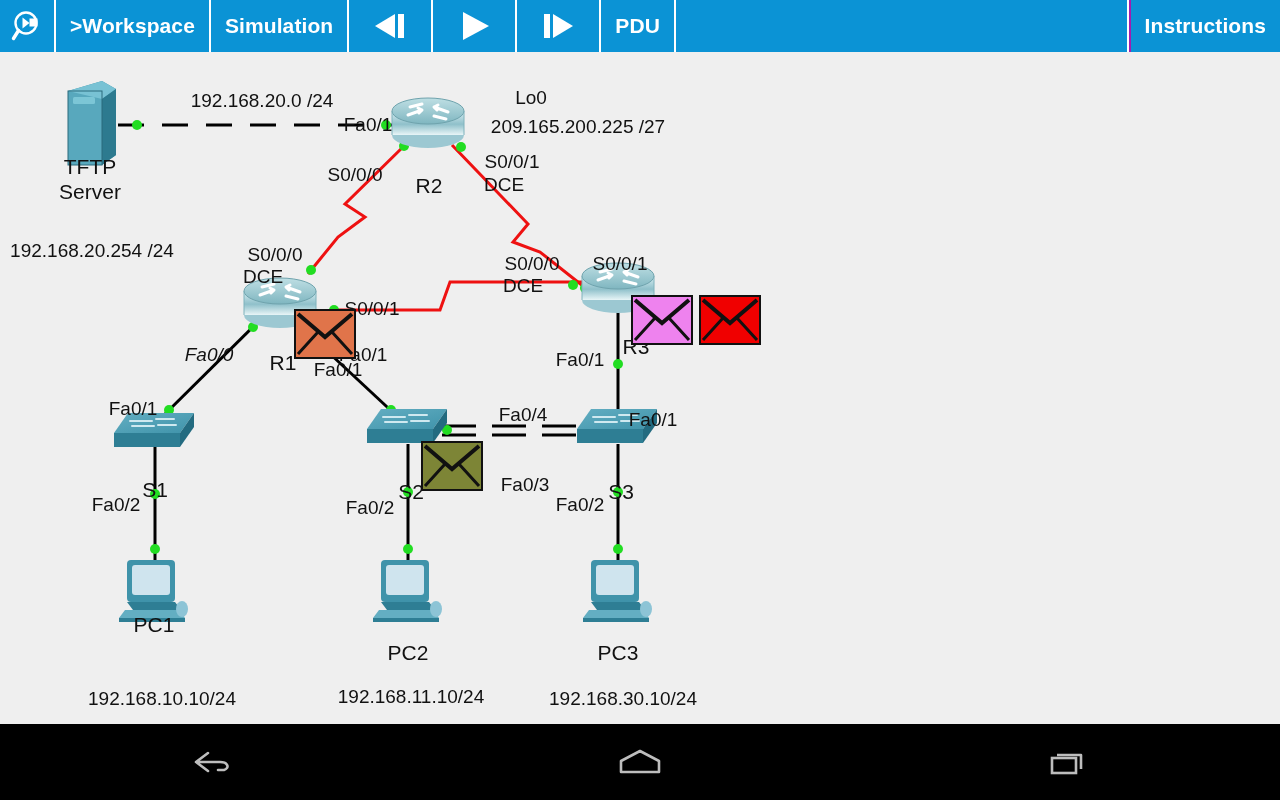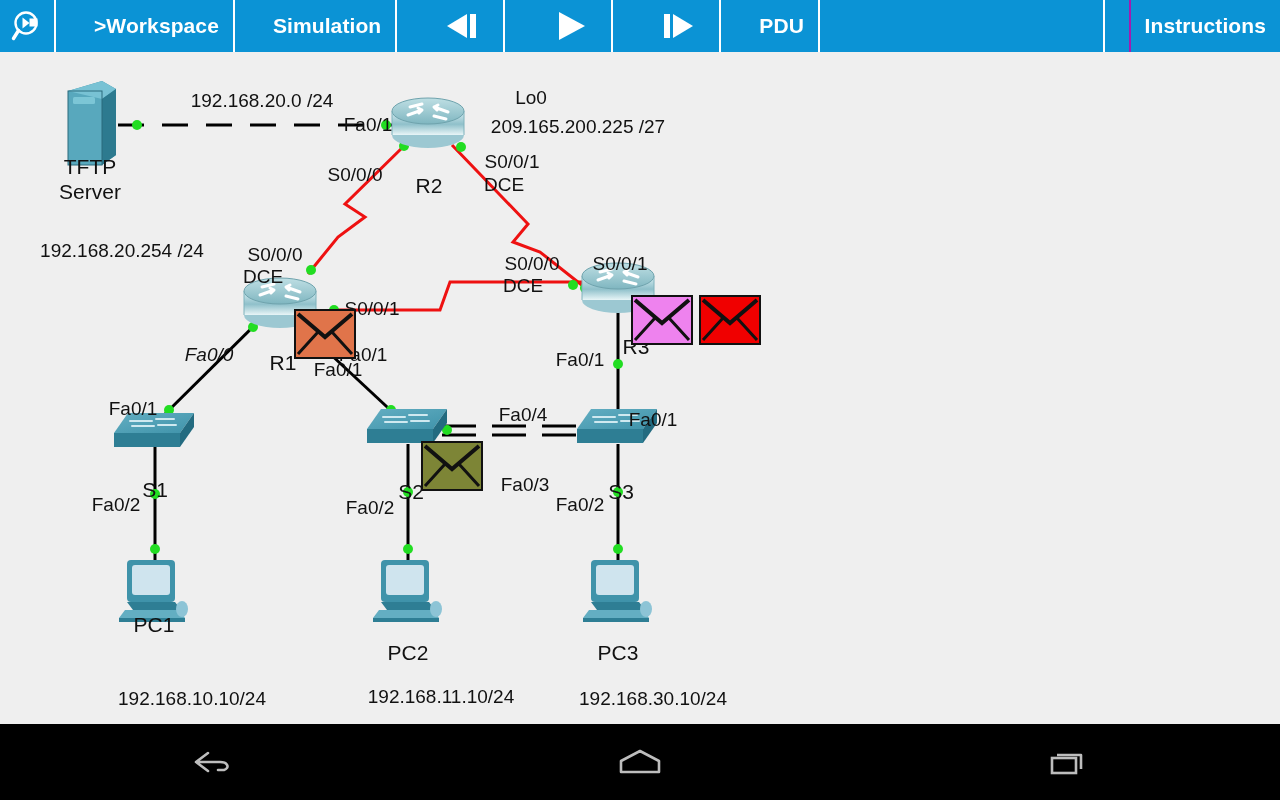--- a/index.html
+++ b/index.html
@@ -26,21 +26,20 @@
   
   #toolbar {
     position: absolute;
     left: 0; top: 0;
     width: 1280px;
     height: 52px;
     background: #0b93d5;
     display: flex;
     align-items: stretch;
     box-sizing: border-box;
-    gap: 24px;
   }
   .tb-btn {
     background: #0b93d5;
     border: none;
     border-right: 2px solid #ffffff;
     color: #ffffff;
     font-family: "Liberation Sans", sans-serif;
     font-size: 21px;
     font-weight: bold;
     padding: 0 14px;
@@ -79,21 +78,21 @@
   .lbl {
     position: absolute;
     font-family: "Liberation Sans", sans-serif;
     font-size: 19px;
     color: #111111;
     white-space: nowrap;
     transform: translate(-50%, -50%);
     line-height: 1.18;
     text-align: center;
   }
-  .lbl.ip { font-size: 19px; margin-left: 30px; }
+  .lbl.ip { font-size: 19px; }
   .lbl.big { font-size: 21px; }
 
   
   .env {
     position: absolute;
     transform: translate(-50%, -50%);
     border: 2px solid #111;
     box-sizing: border-box;
   }
 

